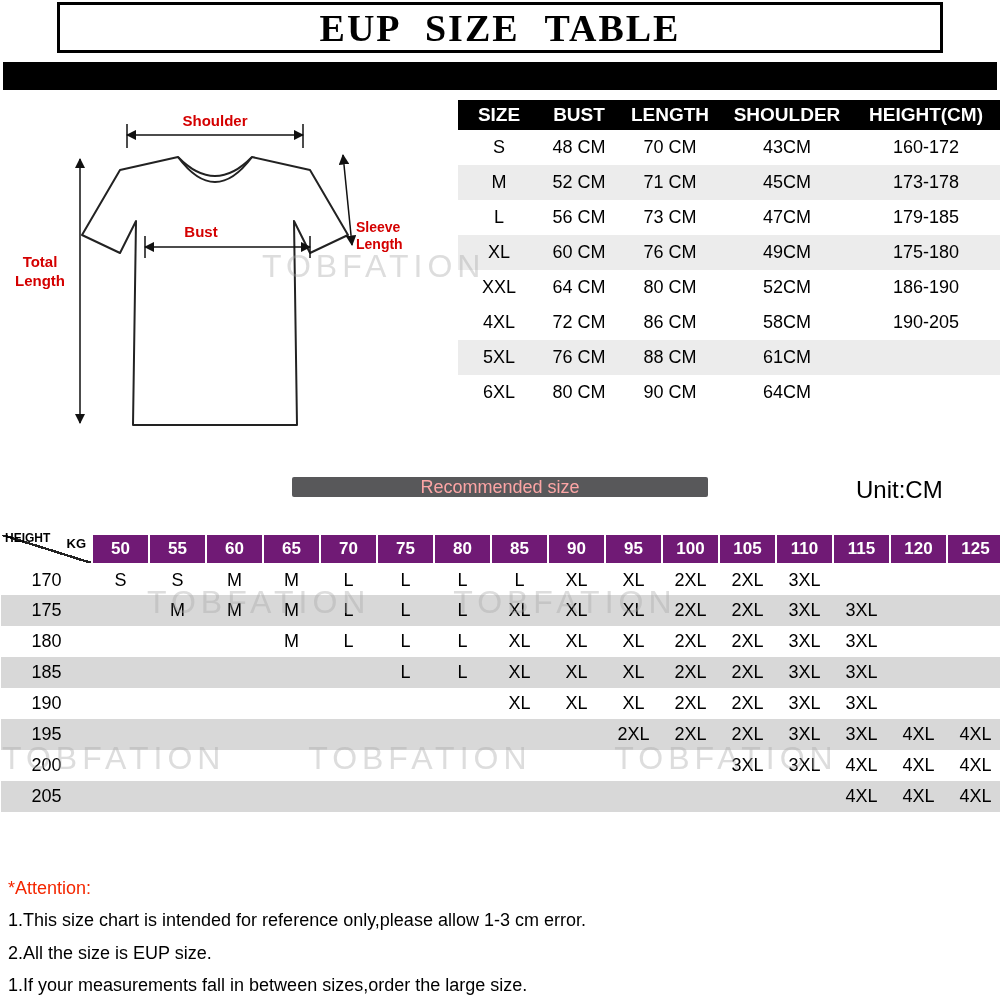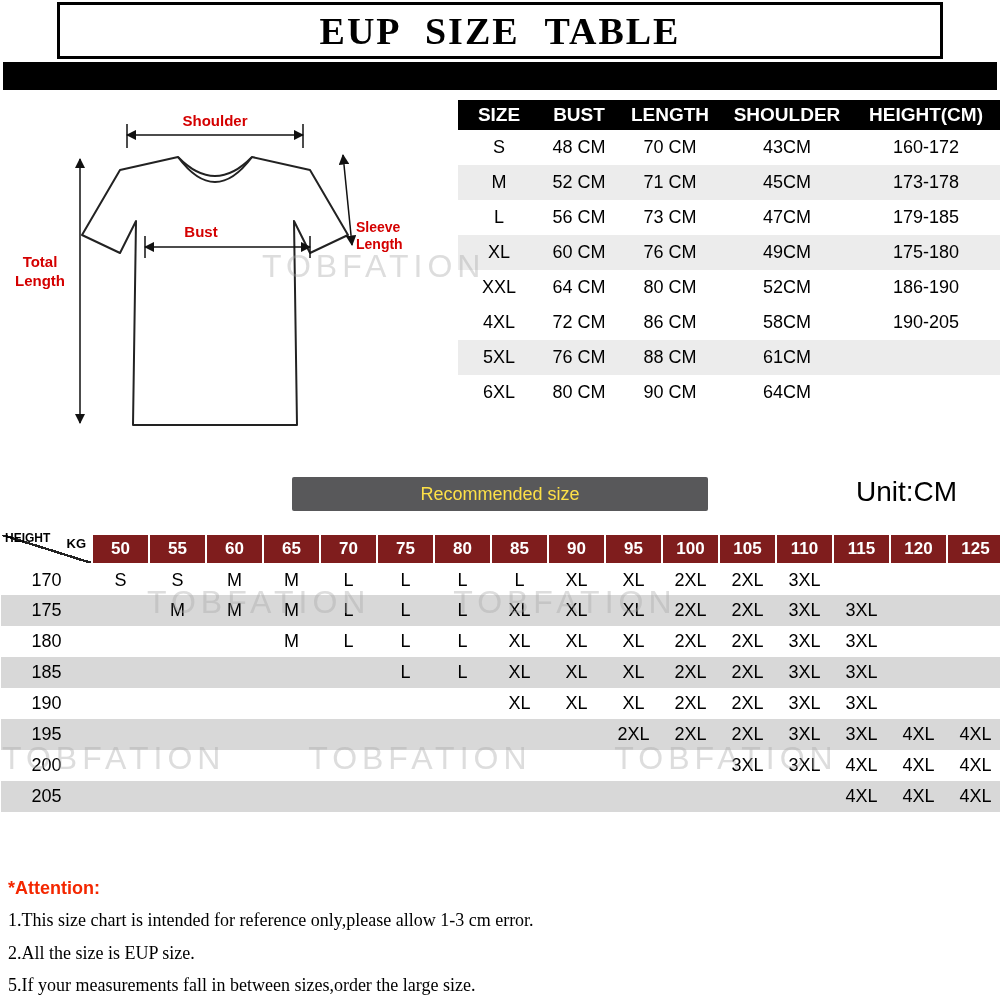--- a/index.html
+++ b/index.html
@@ -1,62 +1,62 @@
 <!DOCTYPE html>
 <html><head>
 <meta charset="utf-8">
 <style>
   * { margin:0; padding:0; box-sizing:border-box; }
   html,body { width:1000px; height:1000px; background:#fff; font-family:"Liberation Sans", sans-serif; }
   .page { position:relative; width:1000px; height:1000px; background:#fff; overflow:hidden; }
 
-  .title-box { position:absolute; left:57px; top:2px; width:886px; height:57px;
+  .title-box { position:absolute; left:57px; top:2px; width:886px; height:51px;
                border:3px solid #000; display:flex; align-items:center; justify-content:center; }
   .title-box h1 { font-family:"Liberation Serif", serif; font-size:38px; font-weight:700;
                   letter-spacing:2px; word-spacing:14px; color:#000; white-space:nowrap; }
 
   .top-bar { position:absolute; left:3px; top:62px; width:994px; height:28px; background:#000; }
 
   .diagram { position:absolute; left:0; top:95px; }
 
   table.sizes { position:absolute; left:458px; top:100px; width:542px;
                 border-collapse:collapse; table-layout:fixed; }
   table.sizes th { background:#000; color:#fff; font-size:19px; font-weight:700; height:30px; }
   table.sizes th:nth-child(1){width:82px} table.sizes th:nth-child(2){width:78px}
   table.sizes th:nth-child(3){width:104px} table.sizes th:nth-child(4){width:130px}
   table.sizes th:nth-child(5){width:148px}
   table.sizes td { text-align:center; font-size:18px; height:35px; color:#000; background:#fff; }
   table.sizes tr.alt td { background:#ececec; }
 
-  .rec-bar { position:absolute; left:292px; top:477px; width:416px; height:34px; background:#58585a;
-             color:#fde047; font-size:18px; display:flex; align-items:center; justify-content:center;
+  .rec-bar { position:absolute; left:292px; top:477px; width:416px; height:20px; background:#58585a;
+             color:#fca5a5; font-size:18px; display:flex; align-items:center; justify-content:center;
              border-radius:2px; }
-  .unit { position:absolute; left:856px; top:476px; font-size:28px; color:#000; }
+  .unit { position:absolute; left:856px; top:476px; font-size:24px; color:#000; }
 
   table.matrix { position:absolute; left:0; top:533px; width:1000px;
                  border-collapse:collapse; table-layout:fixed; }
-  table.matrix th { background:#7f1d1d; color:#fff; font-size:17px; font-weight:700; height:30px;
+  table.matrix th { background:#701a75; color:#fff; font-size:17px; font-weight:700; height:30px;
                     border:2px solid #fff; width:57px; }
   table.matrix th.corner { width:91px; background:#fff; color:#000; position:relative;
        background-image:linear-gradient(to top right, transparent 48%, #222 48%, #222 52.5%, transparent 52.5%); }
   th.corner .kg { position:absolute; top:1px; right:5px; font-size:13px; font-weight:700; }
   th.corner .hl { position:absolute; bottom:18px; left:3px; font-size:12px; font-weight:700; }
   table.matrix td { text-align:center; font-size:18px; height:31px; color:#000; background:#fff; }
   table.matrix td.hcol { font-weight:400; }
   table.matrix tr.alt td { background:#d8d8d8; }
 
   .wm { position:absolute; font-size:32px; font-weight:400; letter-spacing:5px;
         color:rgba(165,165,165,0.38); white-space:pre; pointer-events:none; z-index:9; }
   .wm1 { left:262px; top:248px; }
   .wm2 { left:140px; top:584px;margin-left:7px; }
   .wm3 { left:2px;  top:740px; }
 
-  .att-title { position:absolute; left:8px; top:878px; color:#f42700; font-size:18px; font-weight:700; }
+  .att-title { position:absolute; left:8px; top:878px; color:#f42700; font-size:18px; font-weight:400; }
   .notes { position:absolute; left:8px; top:904px; color:#000; }
-  .note  { font-size:18px; line-height:32.5px;font-family:Liberation Serif, serif; }
+  .note  { font-size:18px; line-height:32.5px; }
 </style>
 </head>
 <body>
 
 <div class="page">
 
   <div class="title-box">
     <h1>EUP SIZE TABLE</h1>
   </div>
   <div class="top-bar"></div>
@@ -348,16 +348,16 @@
   </table>
 
   <div class="wm wm1">TOBFATION</div>
   <div class="wm wm2">TOBFATION      TOBFATION</div>
   <div class="wm wm3">TOBFATION      TOBFATION      TOBFATION</div>
 
   <div class="att-title">*Attention:</div>
   <div class="notes">
       <div class="note">1.This size chart is intended for reference only,please allow 1-3 cm error.</div>
       <div class="note">2.All the size is EUP size.</div>
-      <div class="note">5.If your measurements fall in between sizes,order the large size.</div>
+      <div class="note">1.If your measurements fall in between sizes,order the large size.</div>
     </div>
 
 </div>
 
 </body></html>

